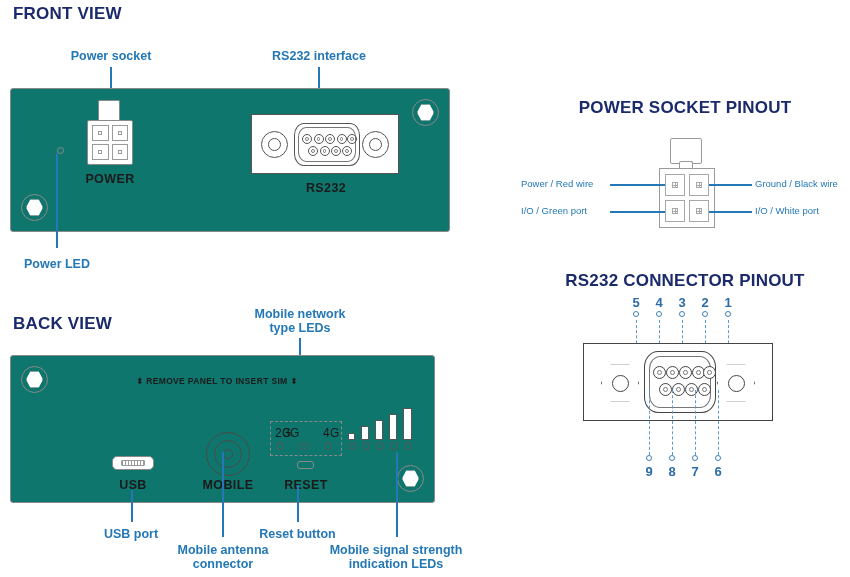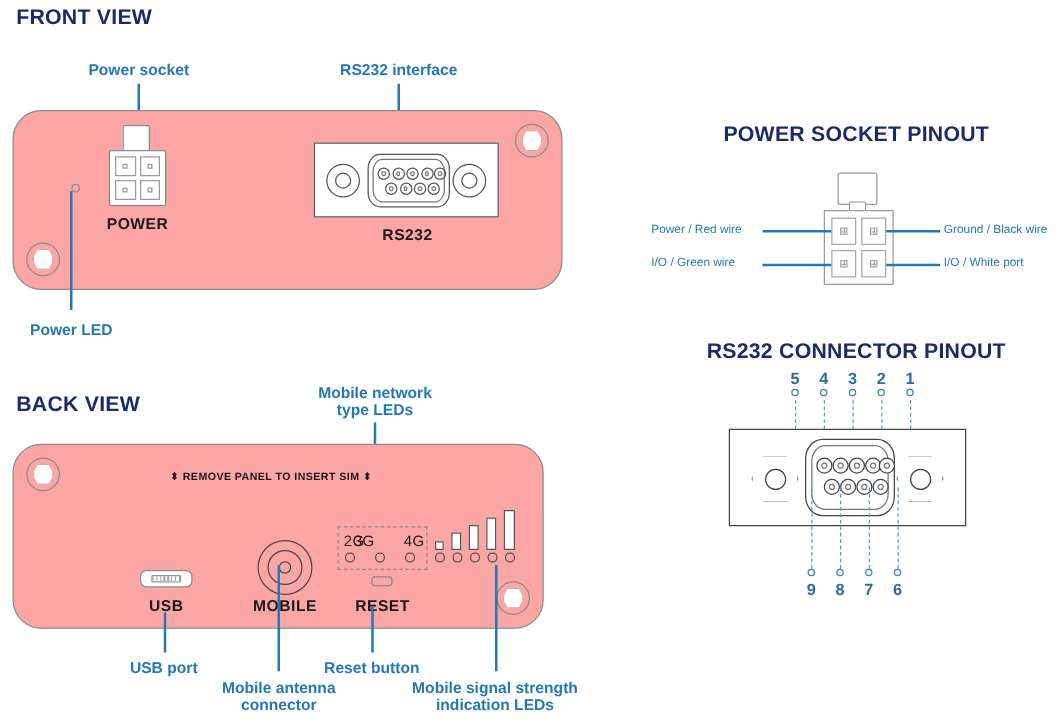--- a/index.html
+++ b/index.html
@@ -38,21 +38,21 @@
   .pin-num{
     color:#2b6ca8;font-weight:bold;font-size:13px;text-align:center;width:14px;
   }
 
   
   .lead-v{background:#2478b5;width:2px;}
   .lead-h{background:#2478b5;height:1.5px;}
 
   
   .chassis{
-    border:1.6px solid #8a8a8a;border-radius:23px;background:#fca5a5;
+    border:1.6px solid #8a8a8a;border-radius:3px;background:#0f766e;
     box-sizing:border-box;
   }
   .screw{
     border:1.5px solid #8a8a8a;border-radius:50%;box-sizing:border-box;
     display:flex;align-items:center;justify-content:center;
   }
   .screw .hex{
     width:60%;height:60%;
     background:#fff;border:1.4px solid #8a8a8a;
     clip-path:polygon(25% 3%,75% 3%,100% 50%,75% 97%,25% 97%,0% 50%);
@@ -373,21 +373,21 @@
     </div>
   <div class="po-pin">
       <i></i>
     </div>
 </div>
 
 <div class="abs lead-h" style="left:610px;top:184px;width:55px;"></div>
 <div class="abs pin-label" style="left:521px;top:178px;">Power / Red wire</div>
 
 <div class="abs lead-h" style="left:610px;top:211px;width:55px;"></div>
-<div class="abs pin-label" style="left:521px;top:205px;">I/O / Green wire</div>
+<div class="abs pin-label" style="left:521px;top:205px;">I/O / Green port</div>
 
 <div class="abs lead-h" style="left:709px;top:184px;width:43px;"></div>
 <div class="abs pin-label" style="left:755px;top:178px;">Ground / Black wire</div>
 
 <div class="abs lead-h" style="left:709px;top:211px;width:43px;"></div>
 <div class="abs pin-label" style="left:755px;top:205px;">I/O / White port</div>
 
 <div class="abs section-title center" style="left:520px;top:259px;width:330px;margin-top:12px;">RS232 CONNECTOR PINOUT</div>
 
 <div class="abs pin-num" style="left:629px;top:295px;">5</div>

